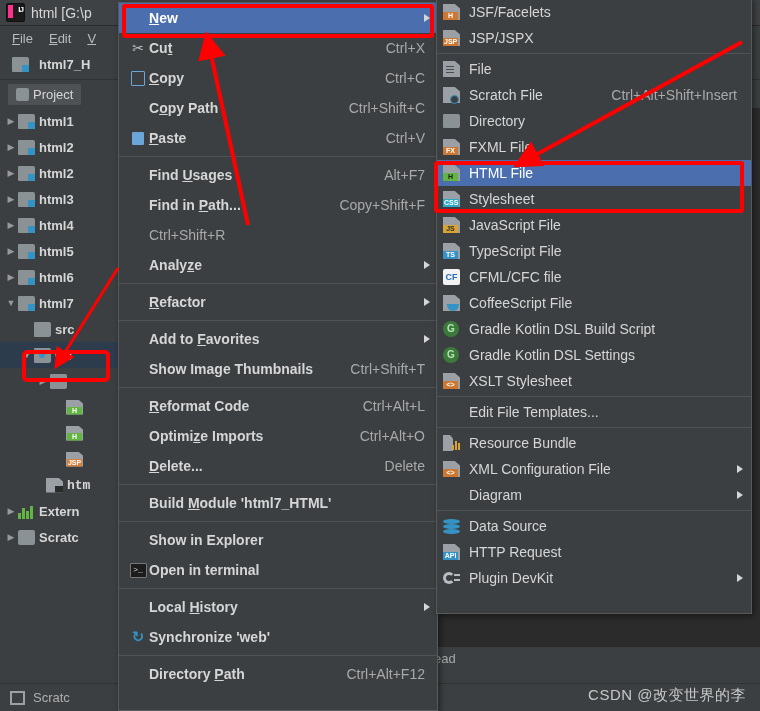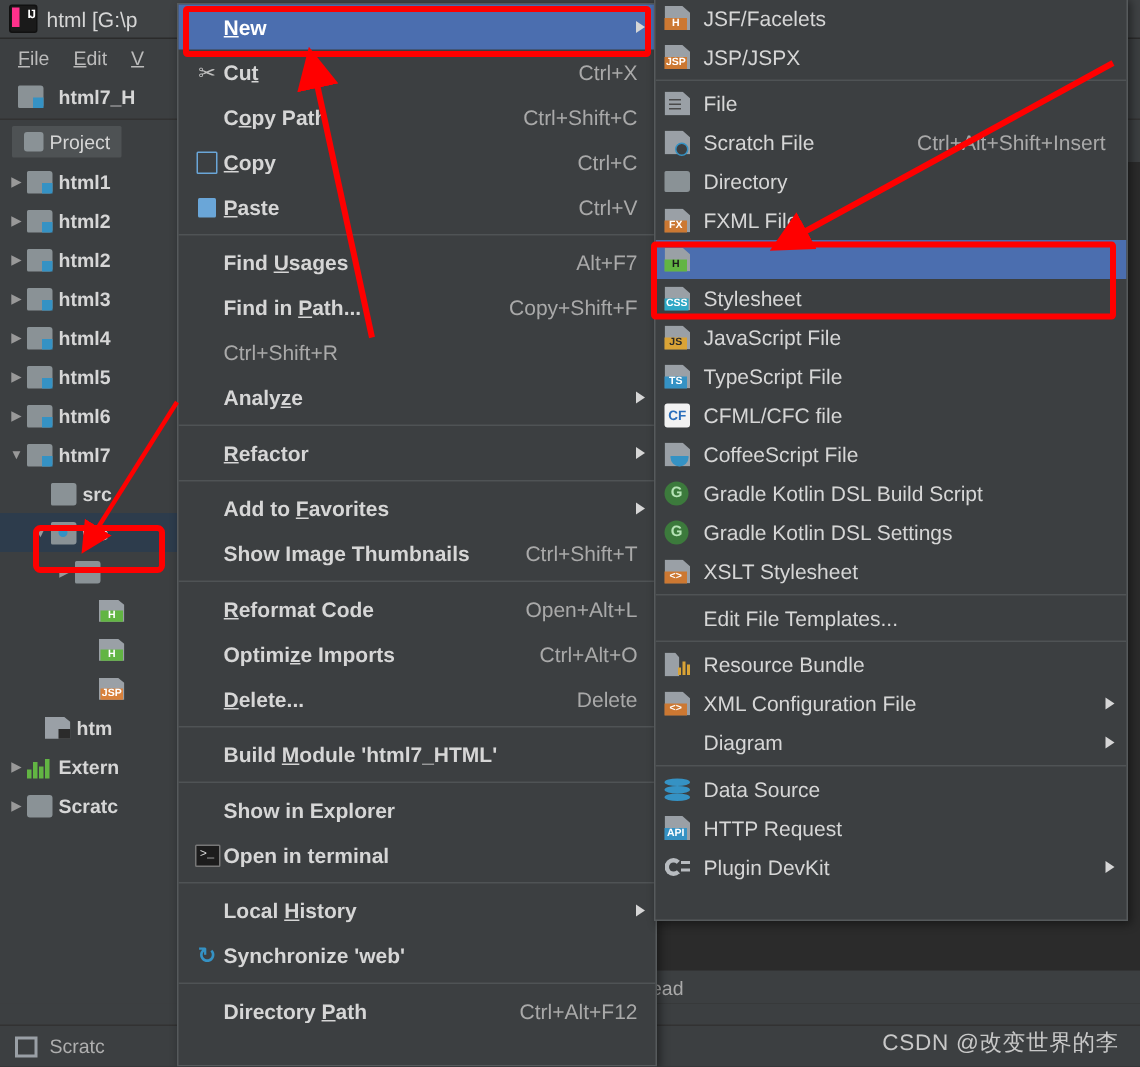--- a/index.html
+++ b/index.html
@@ -265,21 +265,21 @@
         </span>
         <span class="tlabel"></span>
       </div>
       <div class="trow" style="padding-left: 52px;">
         <span class="arrow empty">▶</span>
         <span class="ic ic-file">
           <span class="badge b-jsp">JSP</span>
         </span>
         <span class="tlabel"></span>
       </div>
-      <div class="trow" style="padding-left: 16px;">
+      <div class="trow" style="padding-left: 32px; font-family: Liberation Mono, monospace;">
         <span class="arrow empty">▶</span>
         <span class="ic ic-html"></span>
         <span class="tlabel">htm</span>
       </div>
       <div class="trow" style="padding-left: 4px;">
         <span class="arrow">▶</span>
         <span class="ic ic-ext">
           <i style="height: 6px;"></i>
           <i style="height: 11px;"></i>
           <i style="height: 8px;"></i>
@@ -309,33 +309,33 @@
       <span class="micon"></span>
       <span class="mtext"><u>N</u>ew</span>
       <span class="mchev"></span>
     </div>
     <div class="mi">
       <span class="micon i-scissor">✂</span>
       <span class="mtext">Cu<u>t</u></span>
       <span class="maccel">Ctrl+X</span>
     </div>
     <div class="mi">
+      <span class="micon">
+        <span class="i-copy"></span>
+      </span>
+      <span class="mtext"><u>C</u>opy</span>
+      <span class="maccel">Ctrl+C</span>
+    </div>
+    <div class="mi">
       <span class="micon"></span>
       <span class="mtext">C<u>o</u>py Path</span>
       <span class="maccel">Ctrl+Shift+C</span>
     </div>
     <div class="mi">
       <span class="micon">
-        <span class="i-copy"></span>
-      </span>
-      <span class="mtext"><u>C</u>opy</span>
-      <span class="maccel">Ctrl+C</span>
-    </div>
-    <div class="mi">
-      <span class="micon">
         <span class="i-paste"></span>
       </span>
       <span class="mtext"><u>P</u>aste</span>
       <span class="maccel">Ctrl+V</span>
     </div>
     <div class="msep"></div>
     <div class="mi">
       <span class="micon"></span>
       <span class="mtext">Find <u>U</u>sages</span>
       <span class="maccel">Alt+F7</span>
@@ -368,21 +368,21 @@
     </div>
     <div class="mi">
       <span class="micon"></span>
       <span class="mtext">Show Image Thumbnails</span>
       <span class="maccel">Ctrl+Shift+T</span>
     </div>
     <div class="msep"></div>
     <div class="mi">
       <span class="micon"></span>
       <span class="mtext"><u>R</u>eformat Code</span>
-      <span class="maccel">Open+Alt+L</span>
+      <span class="maccel">Ctrl+Alt+L</span>
     </div>
     <div class="mi">
       <span class="micon"></span>
       <span class="mtext">Optimi<u>z</u>e Imports</span>
       <span class="maccel">Ctrl+Alt+O</span>
     </div>
     <div class="mi">
       <span class="micon"></span>
       <span class="mtext"><u>D</u>elete...</span>
       <span class="maccel">Delete</span>
@@ -475,20 +475,21 @@
       </span>
       <span class="stext">FXML File</span>
     </div>
     <div class="si sel">
       <span class="sicon">
         <span class="fi">
           <span class="page"></span>
           <span class="tag t-hgreen">H</span>
         </span>
       </span>
+      <span class="stext">HTML File</span>
     </div>
     <div class="si">
       <span class="sicon">
         <span class="fi">
           <span class="page"></span>
           <span class="tag t-css">CSS</span>
         </span>
       </span>
       <span class="stext">Stylesheet</span>
     </div>

